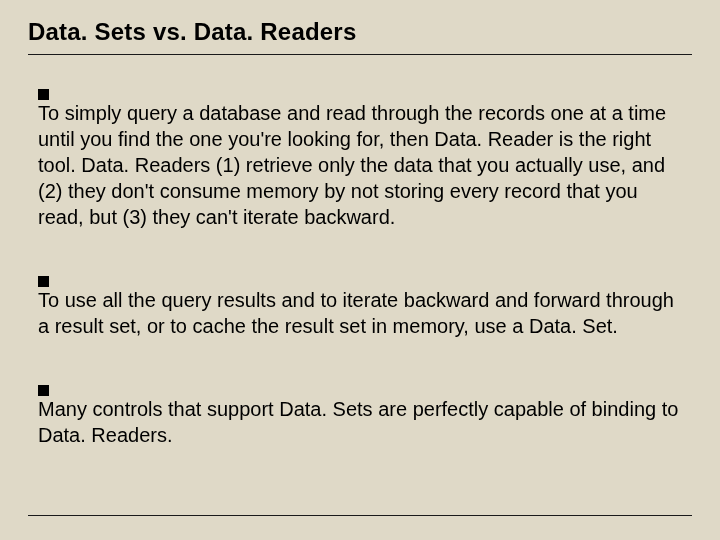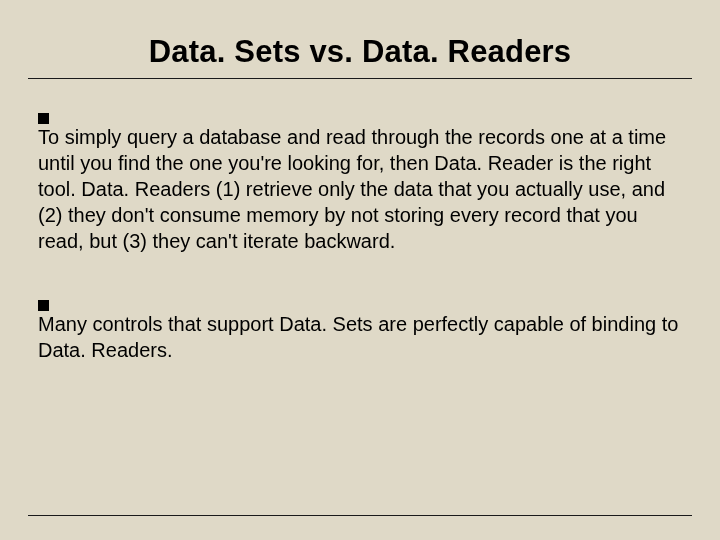--- a/index.html
+++ b/index.html
@@ -5,24 +5,24 @@
   * { margin: 0; padding: 0; box-sizing: border-box; }
   html, body { width: 720px; height: 540px; overflow: hidden; }
   body {
     background: #dfd9c7;
     font-family: Arial, Helvetica, sans-serif;
     color: #000;
     padding: 18px 28px 24px 28px;
     position: relative;
   }
   .title {
-    font-size: 31px;
+    font-size: 24px;
     font-weight: 700;
-    text-align: center;
-    margin: 16px 0 8px 0;
+    text-align: left;
+    margin: 0 0 8px 0;
     letter-spacing: 0.2px;
   }
   .rule {
     border: none;
     border-top: 1.5px solid #1a1a1a;
     margin: 0;
   }
   .content {
     padding: 28px 10px 0 10px;
   }
@@ -59,20 +59,24 @@
 <h1 class="title">Data. Sets vs. Data. Readers</h1>
 <hr class="rule">
 
 <div class="content">
 
   <div class="bullet-row">
     <div class="bullet-mark"></div>
     <div class="bullet-text">To simply query a database and read through the records one at a time until you find the one you're looking for, then Data. Reader is the right tool. Data. Readers (1) retrieve only the data that you actually use, and (2) they don't consume memory by not storing every record that you read, but (3) they can't iterate backward.</div>
   </div>
 
+  <div class="bullet-row">
+    <div class="bullet-mark"></div>
+    <div class="bullet-text">To use all the query results and to iterate backward and forward through a result set, or to cache the result set in memory, use a Data. Set.</div>
+  </div>
 
   <div class="bullet-row">
     <div class="bullet-mark"></div>
     <div class="bullet-text">Many controls that support Data. Sets are perfectly capable of binding to Data. Readers.</div>
   </div>
 
 </div>
 
 <div class="bottom-rule-wrap">
   <hr class="rule">

